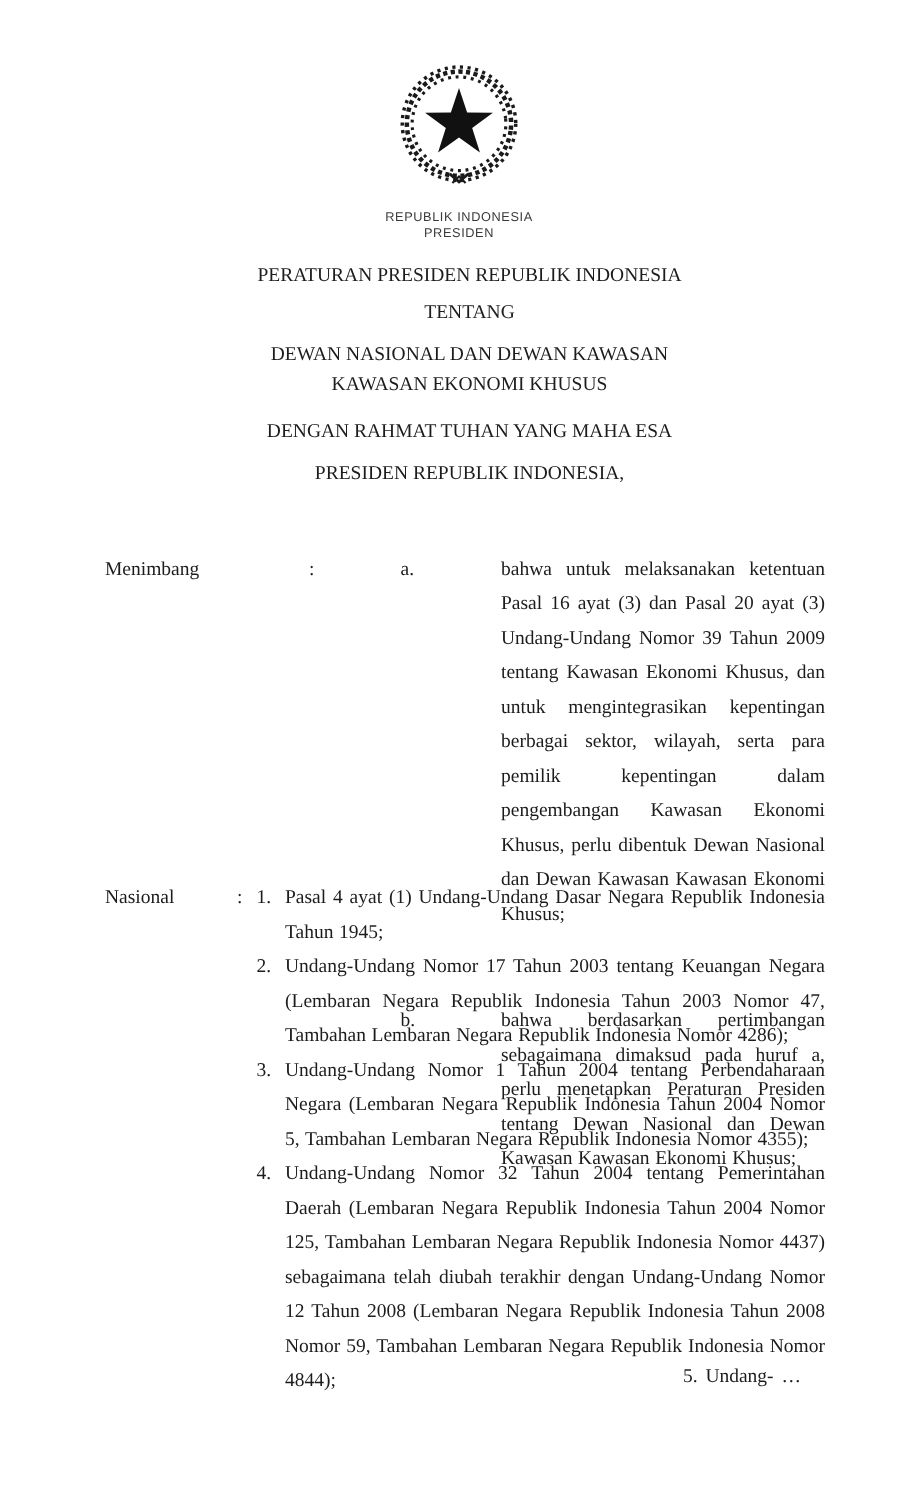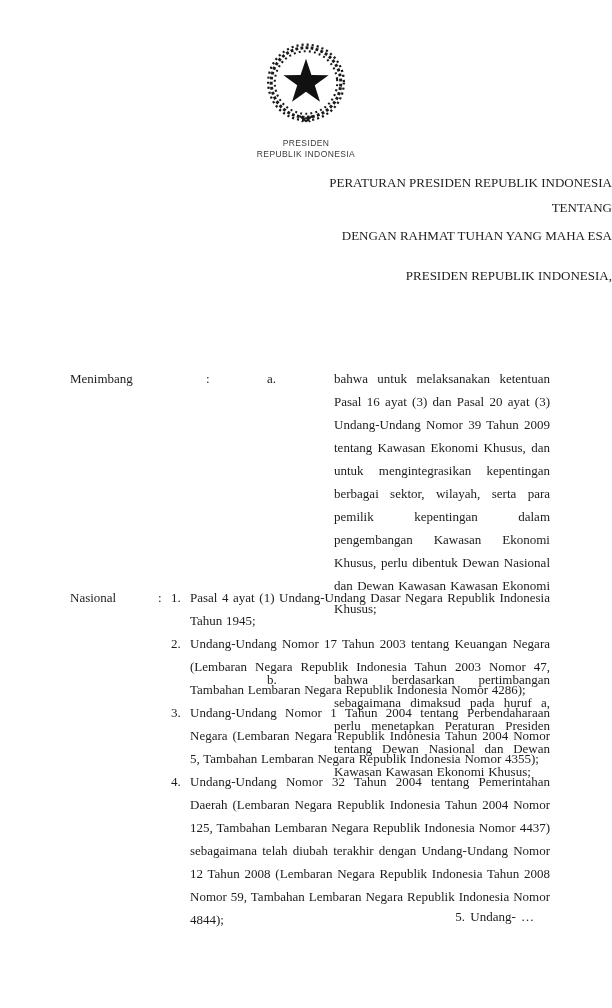--- a/index.html
+++ b/index.html
@@ -30,28 +30,28 @@
     letter-spacing: 0.4px;
     color: #3a3a3a;
   }
 
   
   .title-block {
     position: absolute;
     top: 176px;
     left: 14px;
     right: 0;
-    text-align: right;
+    text-align: center;
     font-size: 13px;
   }
   .title-block .t-line { margin: 0 0 12px 0; line-height: 13px; }
   .title-block .spread { word-spacing: 6px; }
   .title-block .subject div { line-height: 19.5px; }
   .title-block .subject { margin-bottom: 8px; }
-  .title-block .invocation { margin-top: 15px; margin-bottom: 27px; }
+  .title-block .invocation { margin-top: 15px; margin-bottom: 15px; }
   .title-block .enacting { margin-top: 0; }
 
   
   .clause {
     position: absolute;
     left: 70px;
     width: 480px;
     display: grid;
     grid-template-columns: 88px 13px 19px 1fr;
     font-size: 13px;
@@ -89,28 +89,32 @@
       <circle cx="50" cy="48" r="43" fill="none" stroke="#1a1a1a" stroke-width="2.6" stroke-dasharray="2.4 3.4"></circle>
       <circle cx="50" cy="48" r="39.5" fill="none" stroke="#1a1a1a" stroke-width="3.4" stroke-dasharray="3.2 2.6" transform="rotate(8 50 48)"></circle>
       <circle cx="50" cy="48" r="35.5" fill="none" stroke="#1a1a1a" stroke-width="2.4" stroke-dasharray="2.2 3.6" transform="rotate(-6 50 48)"></circle>
 
       <path d="M43,86 L50,92 L57,86" fill="none" stroke="#1a1a1a" stroke-width="2.2"></path>
       <path d="M45,93 L50,88 L55,93" fill="none" stroke="#1a1a1a" stroke-width="1.6"></path>
 
       <polygon fill="#111111" points="50,21 56.17,39.51 75.68,39.66 59.99,51.24 65.87,69.84 50,58.5 34.13,69.84 40.01,51.24 24.32,39.66 43.83,39.51"></polygon>
     </svg>
     <div class="seal-text">
+      <div>REPUBLIK INDONESIA</div>
       <div>PRESIDEN</div>
-      <div>REPUBLIK INDONESIA</div>
     </div>
   </div>
 
   <div class="title-block">
     <p class="t-line">PERATURAN PRESIDEN REPUBLIK INDONESIA</p>
     <p class="t-line">TENTANG</p>
+    <div class="subject">
+      <div>DEWAN NASIONAL DAN DEWAN KAWASAN</div>
+      <div>KAWASAN EKONOMI KHUSUS</div>
+    </div>
     <p class="t-line invocation">DENGAN RAHMAT TUHAN YANG MAHA ESA</p>
     <p class="t-line enacting">PRESIDEN REPUBLIK INDONESIA,</p>
   </div>
 
   <div class="clause clause-menimbang">
     <div class="label">Menimbang</div>
     <div class="colon">:</div>
     <div class="marker">a.</div>
     <div class="body-text">bahwa untuk melaksanakan ketentuan Pasal 16 ayat (3) dan Pasal 20 ayat (3) Undang-Undang Nomor 39 Tahun 2009 tentang Kawasan Ekonomi Khusus, dan untuk mengintegrasikan kepentingan berbagai sektor, wilayah, serta para pemilik kepentingan dalam pengembangan Kawasan Ekonomi Khusus, perlu dibentuk Dewan Nasional dan Dewan Kawasan Kawasan Ekonomi Khusus;</div>
     <div class="label"></div>

